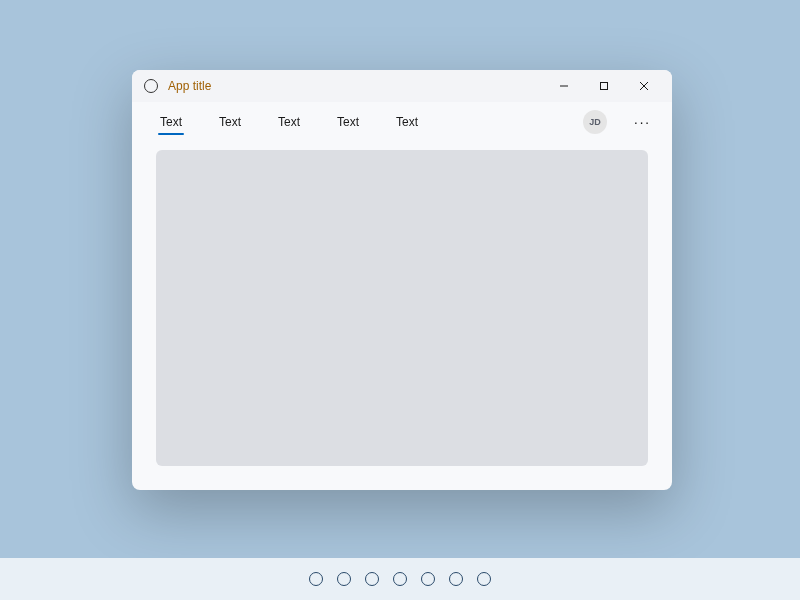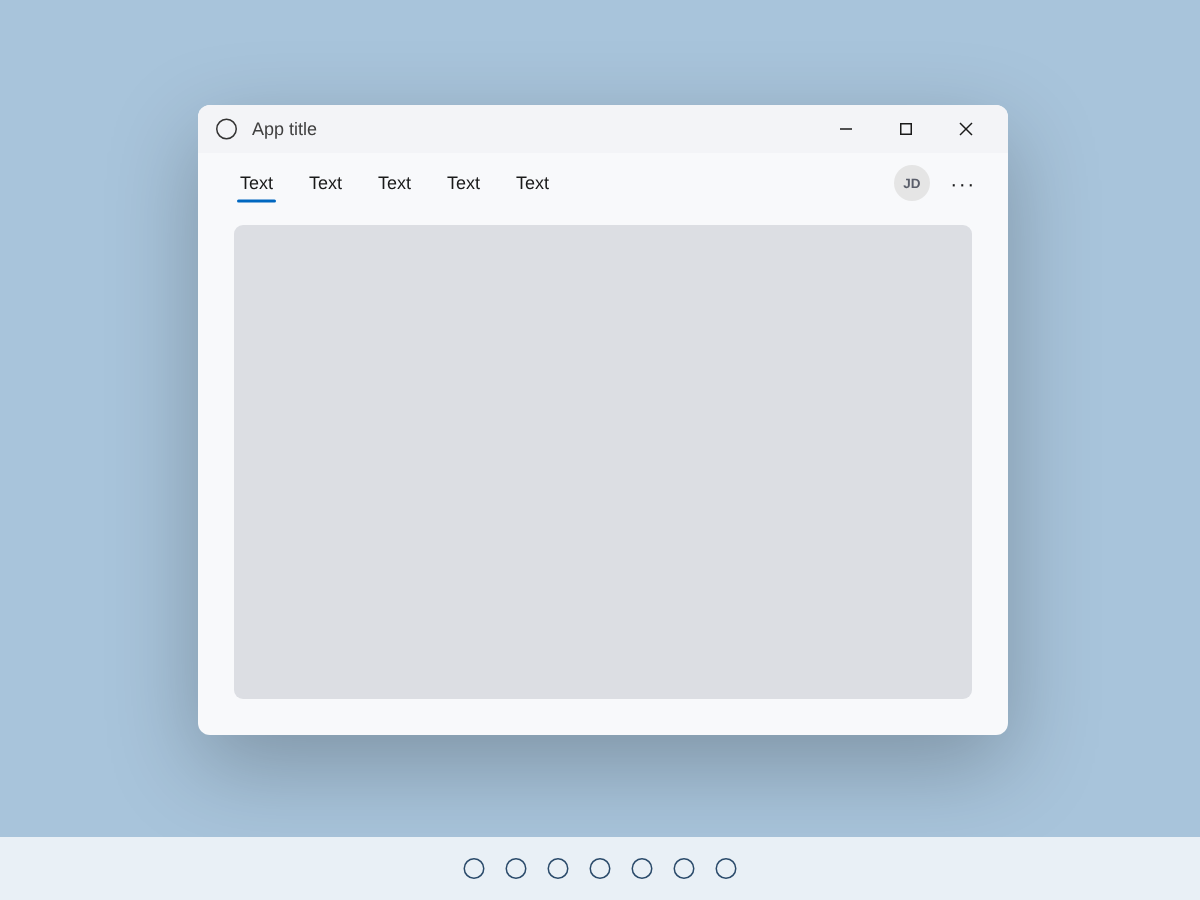--- a/index.html
+++ b/index.html
@@ -42,21 +42,21 @@
     }
     .app-icon {
       width: 14px;
       height: 14px;
       border: 1.5px solid #333;
       border-radius: 50%;
       margin-right: 10px;
     }
     .app-title {
       font-size: 12px;
-      color: #404040;
+      color: #a16207;
       flex: 1;
     }
     .window-controls {
       display: flex;
       gap: 0;
     }
     .win-btn {
       width: 40px;
       height: 28px;
       display: flex;
@@ -67,21 +67,21 @@
     .win-btn svg {
       stroke: #1a1a1a;
       fill: none;
     }
     .tab-bar {
       height: 40px;
       display: flex;
       align-items: center;
       padding: 0 16px;
       background: #f8f9fb;
-      gap: 0;
+      gap: 13px;
     }
     .tab {
       padding: 10px 12px;
       font-size: 12px;
       color: #1a1a1a;
       cursor: pointer;
       position: relative;
     }
     .tab.active::after {
       content: '';

